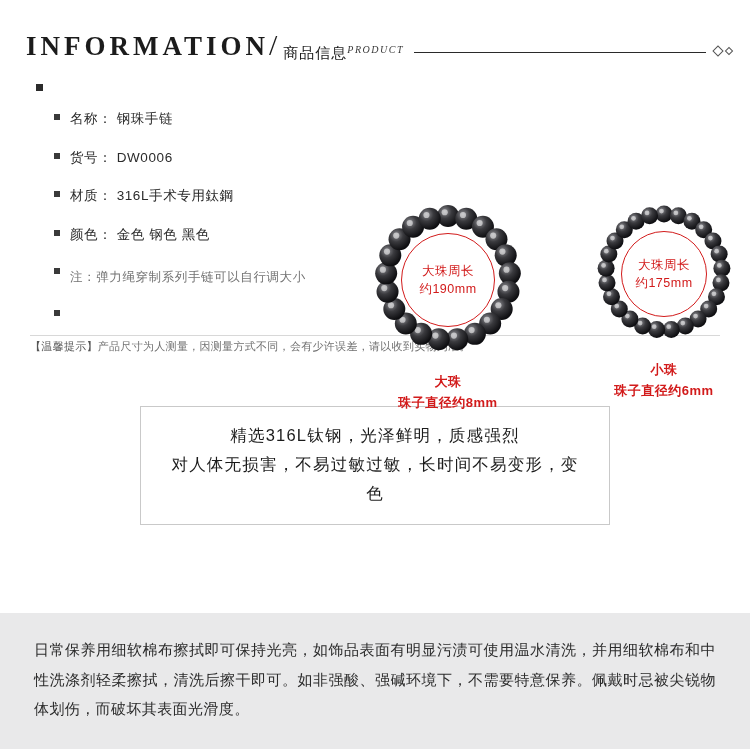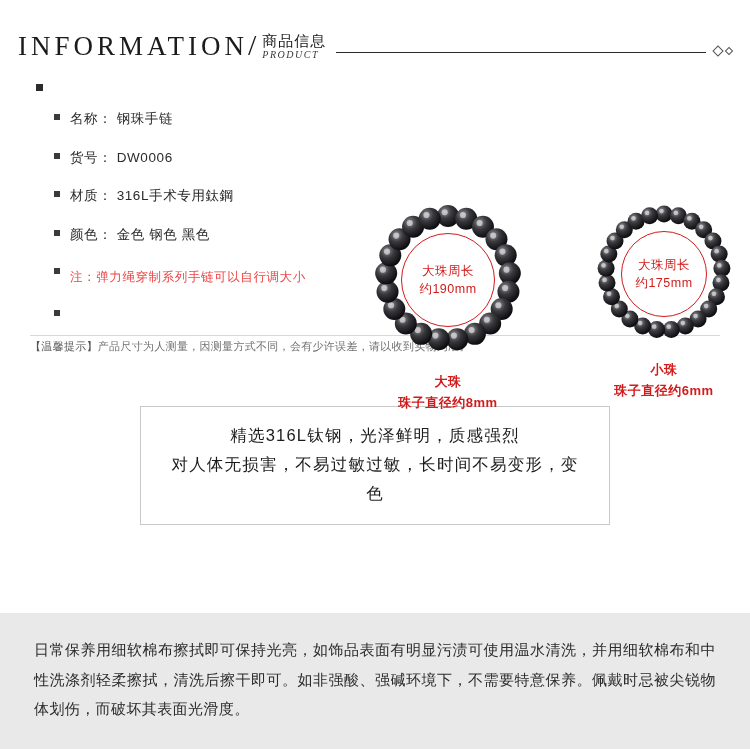--- a/index.html
+++ b/index.html
@@ -26,36 +26,37 @@
   .header-inner {
     display: flex;
     align-items: flex-end;
     height: 44px;
     position: relative;
   }
   .info-en {
     font-family: "Liberation Serif", serif;
     font-size: 27px;
     letter-spacing: 4px;
-    font-weight: 400;
+    font-weight: 700;
     color: #1b1b1b;
     line-height: 1;
     padding-bottom: 2px;
+    margin-left: 8px;
   }
   .info-slash {
     font-size: 30px;
     color: #1b1b1b;
     line-height: 1;
     margin: 0 2px 0 0;
     padding-bottom: 2px;
     font-family: "Liberation Serif", serif;
   }
   .zh-block {
     display: flex;
-    flex-direction: column;
+    flex-direction: row;
     justify-content: flex-end;
     margin-left: 4px;
     padding-bottom: 1px;
   }
   .zh-title {
     font-size: 15px;
     color: #1b1b1b;
     line-height: 1.15;
     letter-spacing: 1px;
   }
@@ -126,21 +127,21 @@
     margin-bottom: 19px;
     line-height: 1.45;
     letter-spacing: 0.6px;
     margin-top: 12px;
   }
   .spec-row .bullet.sm { margin-top: 5px; }
   .spec-text .sub {
     display: block;
     margin-top: 5px;
     font-size: 12.5px;
-    color: #ef4444;
+    color: #737373;
   }
 
   
   .products {
     position: absolute;
     right: 12px;
     top: 128px;
     width: 370px;
     display: flex;
     justify-content: space-between;

